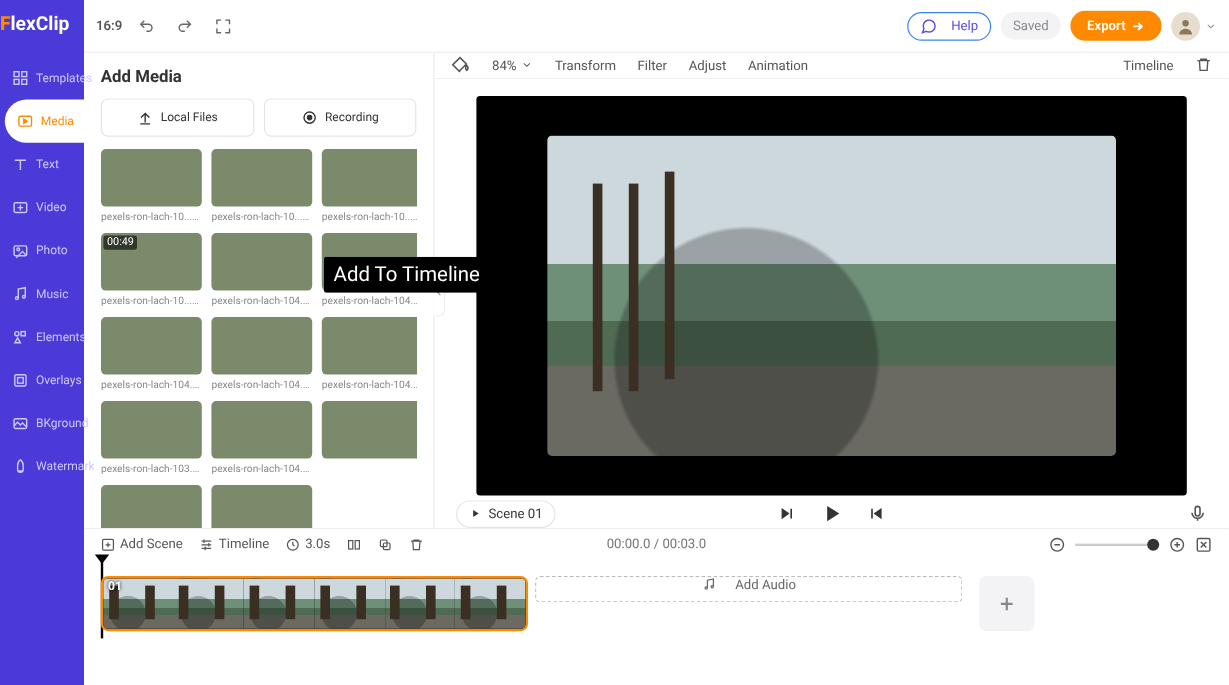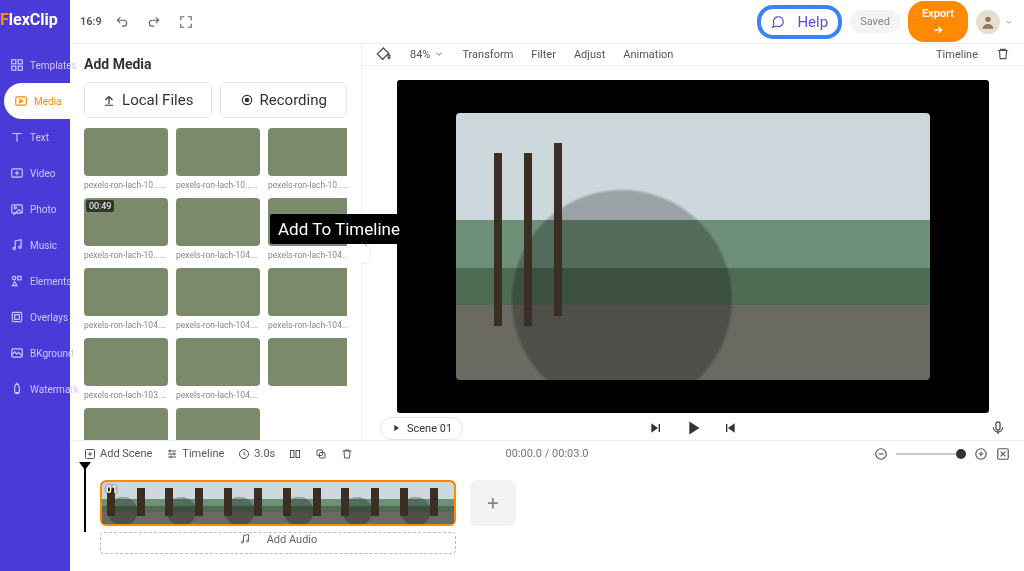--- a/index.html
+++ b/index.html
@@ -13,32 +13,32 @@
   .nav-item.active { background: #fff; color: #ff8a00; border-top-left-radius: 18px; border-bottom-left-radius: 18px; margin-left: 4px; width: calc(100% - 4px); }
   .nav-icon { width: 14px; height: 14px; display: inline-flex; align-items: center; justify-content: center; }
   
   .main { flex: 1; display: flex; flex-direction: column; min-width: 0; }
   
   .topbar { height: 44px; display: flex; align-items: center; padding: 0 10px; gap: 8px; border-bottom: 1px solid #eee; }
   .aspect { font-size: 11px; font-weight: 600; color: #555; }
   .title-input { border: none; background: #f5f5f7; border-radius: 14px; padding: 5px 12px; font-size: 11px; width: 150px; color: #666; }
   .tb-icon-btn { width: 24px; height: 24px; display: inline-flex; align-items: center; justify-content: center; color: #666; cursor: pointer; border-radius: 4px; }
   .spacer { flex: 1; }
-  .help-btn { display: flex; align-items: center; gap: 12px; border: 4px solid #3b82f6; border-radius: 16px; padding: 4px 10px; font-size: 15px; color: #5a4be0; cursor: pointer; }
+  .help-btn { display: flex; align-items: center; gap: 12px; border: 1px solid #3b82f6; border-radius: 16px; padding: 4px 10px; font-size: 11px; color: #5a4be0; cursor: pointer; }
   .saved { color: #888; font-size: 11px; background:#f3f3f5; padding:5px 10px; border-radius:14px;}
-  .export-btn { background: #ff8a00; color: #fff; border-radius: 16px; padding: 6px 14px; font-size: 11px; font-weight: 600; display: flex; align-items: center; gap: 4px; cursor: pointer; flex-direction: column; }
+  .export-btn { background: #ff8a00; color: #fff; border-radius: 16px; padding: 6px 14px; font-size: 11px; font-weight: 600; display: flex; align-items: center; gap: 4px; cursor: pointer; }
   .avatar { width: 24px; height: 24px; border-radius: 50%; background: #e6ddcf; display:inline-flex; align-items:center; justify-content:center; }
   .avatar-wrap { display:flex; align-items:center; gap:4px; cursor:pointer; color:#888;}
   
   .workspace { flex: 1; display: flex; min-height: 0; }
   
   .media-panel { width: 292px; border-right: 1px solid #eee; padding: 12px 14px 0 14px; display: flex; flex-direction: column; min-height: 0; position: relative; }
   .mp-title { font-size: 14px; font-weight: 700; margin-bottom: 10px; }
   .mp-btn-row { display: flex; gap: 8px; margin-bottom: 10px; }
-  .mp-btn { flex: 1; border: 1px solid #e5e5e5; border-radius: 6px; padding: 8px 0; font-size: 15px; display: flex; align-items: center; justify-content: center; gap: 6px; cursor: pointer; background:#fff; }
+  .mp-btn { flex: 1; border: 1px solid #e5e5e5; border-radius: 6px; padding: 8px 0; font-size: 10px; display: flex; align-items: center; justify-content: center; gap: 6px; cursor: pointer; background:#fff; }
   .grid { display: grid; grid-template-columns: repeat(3, 1fr); gap: 8px 8px; overflow-y: auto; padding-right: 2px; }
   .thumb { display: flex; flex-direction: column; align-items: center; gap: 4px; position: relative; }
   .thumb .img { width: 84px; height: 48px; border-radius: 4px; background: #7a8a6a; background-size: cover; position: relative; overflow: hidden; }
   .thumb .label { font-size: 8.5px; color: #888; white-space: nowrap; overflow: hidden; text-overflow: ellipsis; max-width: 84px; text-align: center; }
   .thumb .dur { position: absolute; top: 2px; left: 2px; background: rgba(0,0,0,0.6); color: #fff; font-size: 9px; padding: 1px 3px; border-radius: 2px; }
   .thumb .trash { position: absolute; top: 2px; right: 2px; width: 16px; height: 16px; background: rgba(0,0,0,0.55); border-radius: 3px; display:flex; align-items:center; justify-content:center; color:#fff; font-size:10px; }
   .thumb .add-btn { position: absolute; bottom: -6px; right: -6px; width: 20px; height: 20px; border-radius: 50%; background: #ff8a00; color: #fff; display: flex; align-items: center; justify-content: center; font-size: 14px; font-weight: 700; cursor: pointer; box-shadow: 0 1px 3px rgba(0,0,0,0.3); }
   .tooltip { position: absolute; top: 170px; left: 200px; background: #000; color: #fff; font-size: 17px; padding: 5px 8px; border-radius: 2px; white-space: nowrap; z-index: 50; }
   .collapse-tab { position: absolute; right: -10px; top: 180px; width: 10px; height: 40px; background: #fff; border: 1px solid #eee; border-left: none; border-top-right-radius: 6px; border-bottom-right-radius: 6px; display: flex; align-items: center; justify-content: center; color: #999; font-size: 10px; cursor: pointer; }
   
@@ -64,21 +64,21 @@
   .timeline-bar { height: 26px; border-top: 1px solid #eee; display: flex; align-items: center; padding: 0 14px; gap: 14px; font-size: 11px; color: #555; }
   .tl-item { display: flex; align-items: center; gap: 4px; cursor: pointer; }
   .tc { position: absolute; left: 50%; transform: translateX(-50%); color: #777; font-size: 11px; }
   .zoom-wrap { margin-left: auto; display: flex; align-items: center; gap: 8px; }
   .zoom-track { width: 70px; height: 2px; background: #ccc; position: relative; }
   .zoom-track .thumb-dot { position: absolute; right: 0; top: -4px; width: 10px; height: 10px; border-radius: 50%; background: #333; }
   
   .storyboard { flex: 0 0 105px; padding: 14px 14px 0 14px; display: flex; align-items: flex-start; gap: 14px; position: relative; }
   .playhead { position:absolute; left:14px; top:2px; width:2px; height:64px; background:#000; }
   .playhead::before { content:""; position:absolute; top:-6px; left:-5px; width:0; height:0; border-left:6px solid transparent; border-right:6px solid transparent; border-top:8px solid #000; }
-  .clip-col { display:flex; flex-direction:column; gap:6px;margin-left:16px; }
+  .clip-col { display:flex; flex-direction:row; gap:6px; }
   .clip-strip { border: 2px solid #ff8a00; border-radius: 6px; height: 46px; display: flex; overflow: hidden; position: relative; background: #000; }
   .clip-strip .badge { position: absolute; top: 2px; left: 4px; color: #fff; font-size: 10px; font-weight: 700; text-shadow: 0 0 3px #000; z-index:2; }
   .clip-strip .frame { flex: 1; min-width: 56px; }
   .frame .scene-art { inset:0; border-radius:0; }
   .add-audio { border: 1px dashed #bbb; border-radius: 4px; height: 22px; display: flex; justify-content: center; gap: 16px; font-size: 11px; color: #666; cursor: pointer; width: 356px; }
   .add-scene-tile { width: 46px; height: 46px; background: #f3f3f5; border-radius: 6px; display: flex; align-items: center; justify-content: center; color: #888; font-size: 20px; cursor: pointer; }
   
   .imgA{background:linear-gradient(135deg,#8b6a4a,#c7a277);}
   .imgB{background:linear-gradient(180deg,#e9e9e9 0 55%,#b9a17a 55%);}
   .imgC{background:linear-gradient(180deg,#6a4a32,#9c7850);}

